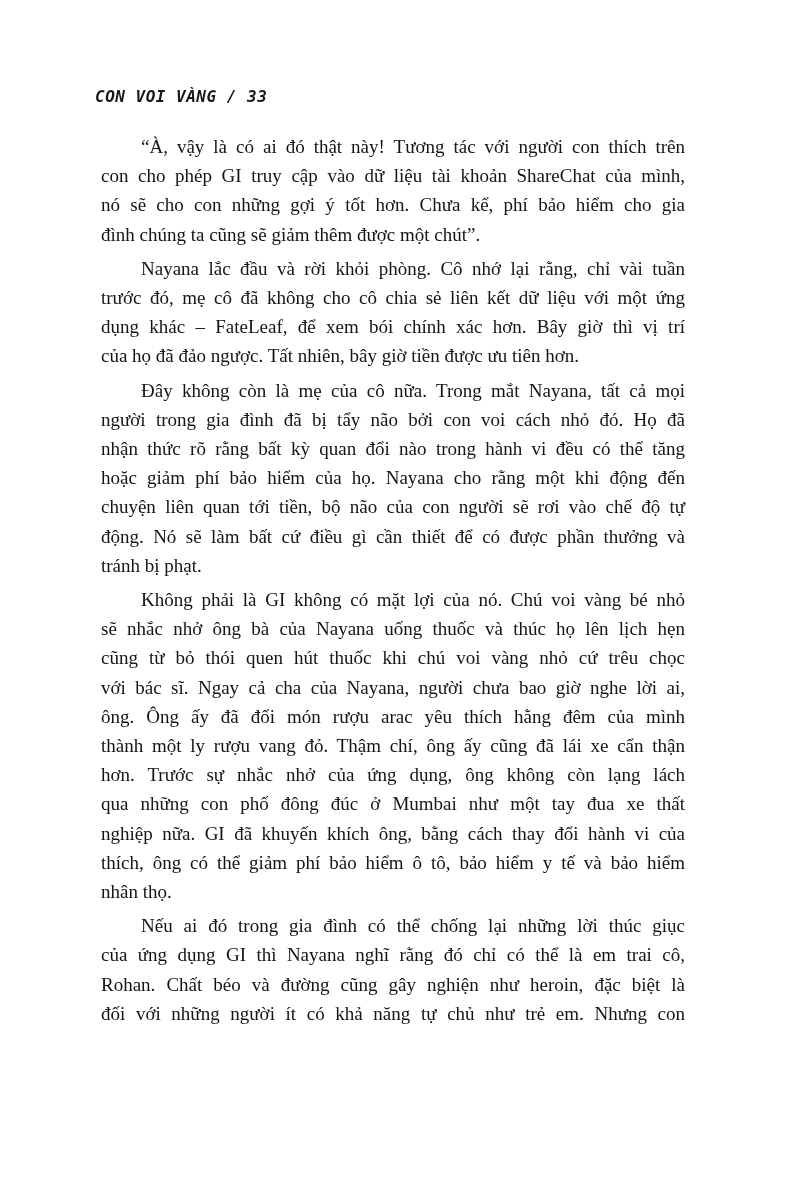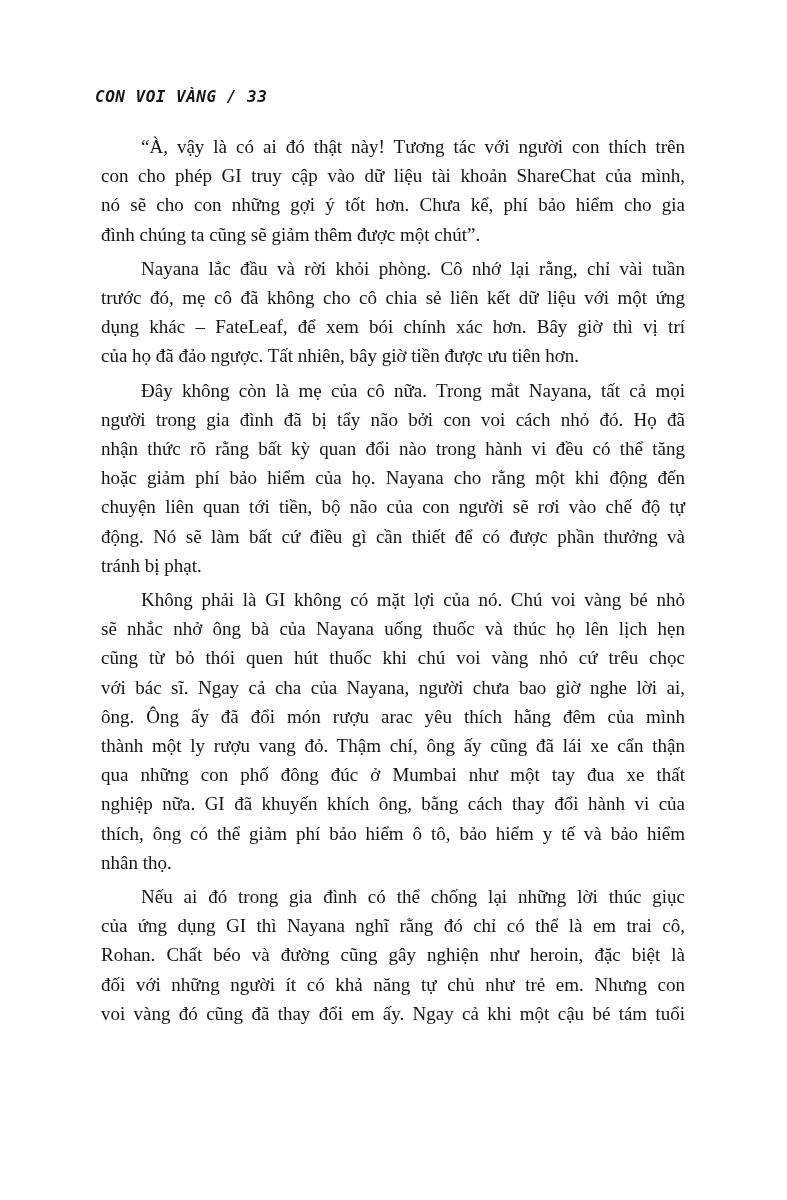--- a/index.html
+++ b/index.html
@@ -86,26 +86,26 @@
         <div class="line">động. Nó sẽ làm bất cứ điều gì cần thiết để có được phần thưởng và</div>
         <div class="line last">tránh bị phạt.</div>
       </div>
       <div class="para">
         <div class="line first">Không phải là GI không có mặt lợi của nó. Chú voi vàng bé nhỏ</div>
         <div class="line">sẽ nhắc nhở ông bà của Nayana uống thuốc và thúc họ lên lịch hẹn</div>
         <div class="line">cũng từ bỏ thói quen hút thuốc khi chú voi vàng nhỏ cứ trêu chọc</div>
         <div class="line">với bác sĩ. Ngay cả cha của Nayana, người chưa bao giờ nghe lời ai,</div>
         <div class="line">ông. Ông ấy đã đổi món rượu arac yêu thích hằng đêm của mình</div>
         <div class="line">thành một ly rượu vang đỏ. Thậm chí, ông ấy cũng đã lái xe cẩn thận</div>
+        <div class="line">hơn. Trước sự nhắc nhở của ứng dụng, ông không còn lạng lách</div>
         <div class="line">qua những con phố đông đúc ở Mumbai như một tay đua xe thất</div>
         <div class="line">nghiệp nữa. GI đã khuyến khích ông, bằng cách thay đổi hành vi của</div>
         <div class="line">thích, ông có thể giảm phí bảo hiểm ô tô, bảo hiểm y tế và bảo hiểm</div>
         <div class="line last">nhân thọ.</div>
       </div>
       <div class="para">
         <div class="line first">Nếu ai đó trong gia đình có thể chống lại những lời thúc giục</div>
         <div class="line">của ứng dụng GI thì Nayana nghĩ rằng đó chỉ có thể là em trai cô,</div>
         <div class="line">Rohan. Chất béo và đường cũng gây nghiện như heroin, đặc biệt là</div>
         <div class="line">đối với những người ít có khả năng tự chủ như trẻ em. Nhưng con</div>
-        <div class="line">voi vàng đó cũng đã thay đổi em ấy. Ngay cả khi một cậu bé tám tuổi</div>
       </div>
     </div>
 </div>
 
 </body></html>

